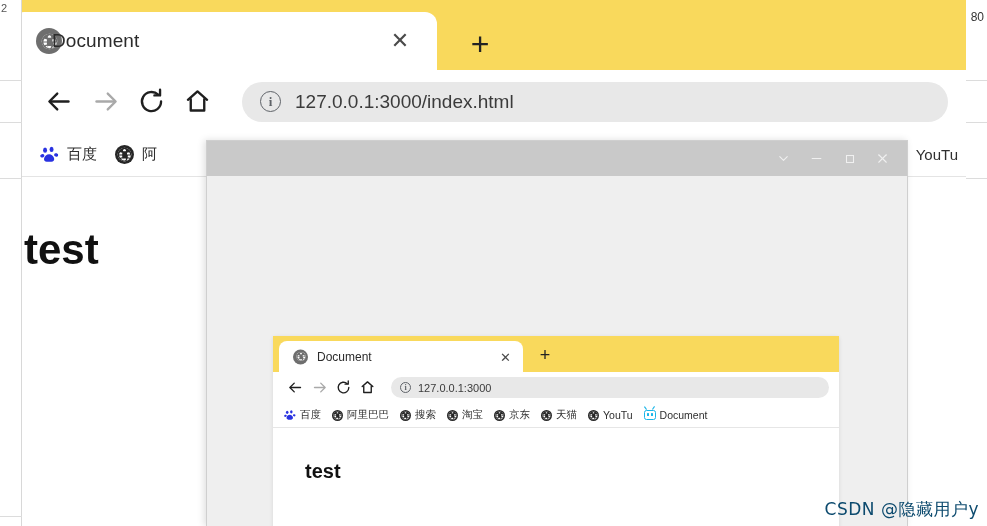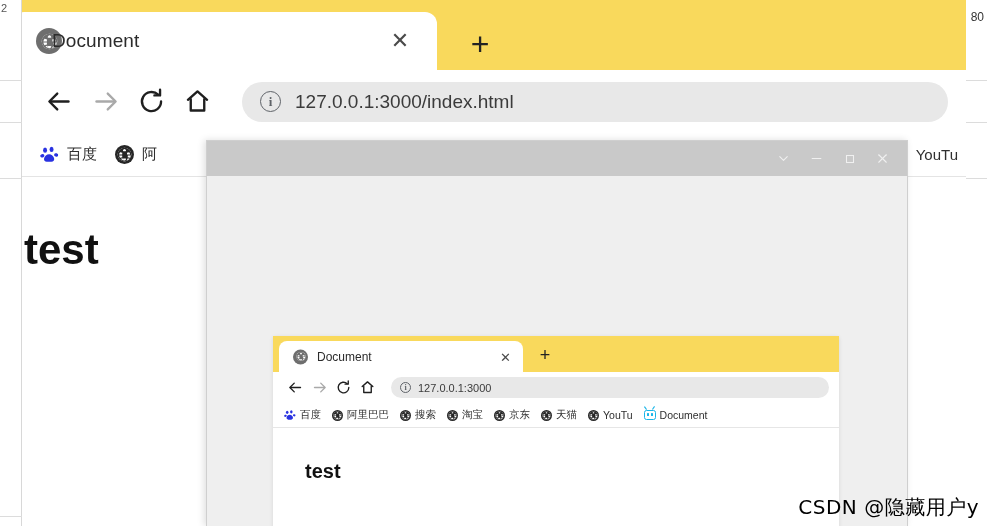--- a/index.html
+++ b/index.html
@@ -219,21 +219,21 @@
   .i-bili-eye { position:absolute; top:2px; width:2px; height:2.5px; background:#19b5e8; border-radius:.5px; }
 
   .i-content { position:absolute; left:0; top:92px; width:566px; bottom:0; background:#ffffff; }
   .i-heading {
     position:absolute; left:32px; top:32px; font-size:20px; font-weight:bold; color:#111;
   }
 
   
   .watermark {
     position:absolute; right:8px; bottom:5px;
-    font-size:20px; color:#000000; white-space:nowrap;
+    font-size:17px; color:#0c4a6e; white-space:nowrap;
     font-family:"DejaVu Sans", sans-serif; letter-spacing:0.5px;
     pointer-events:none;
   }
 </style>
 </head>
 <body>
 
 <div id="root">
 
   <div class="backdrop-left">

